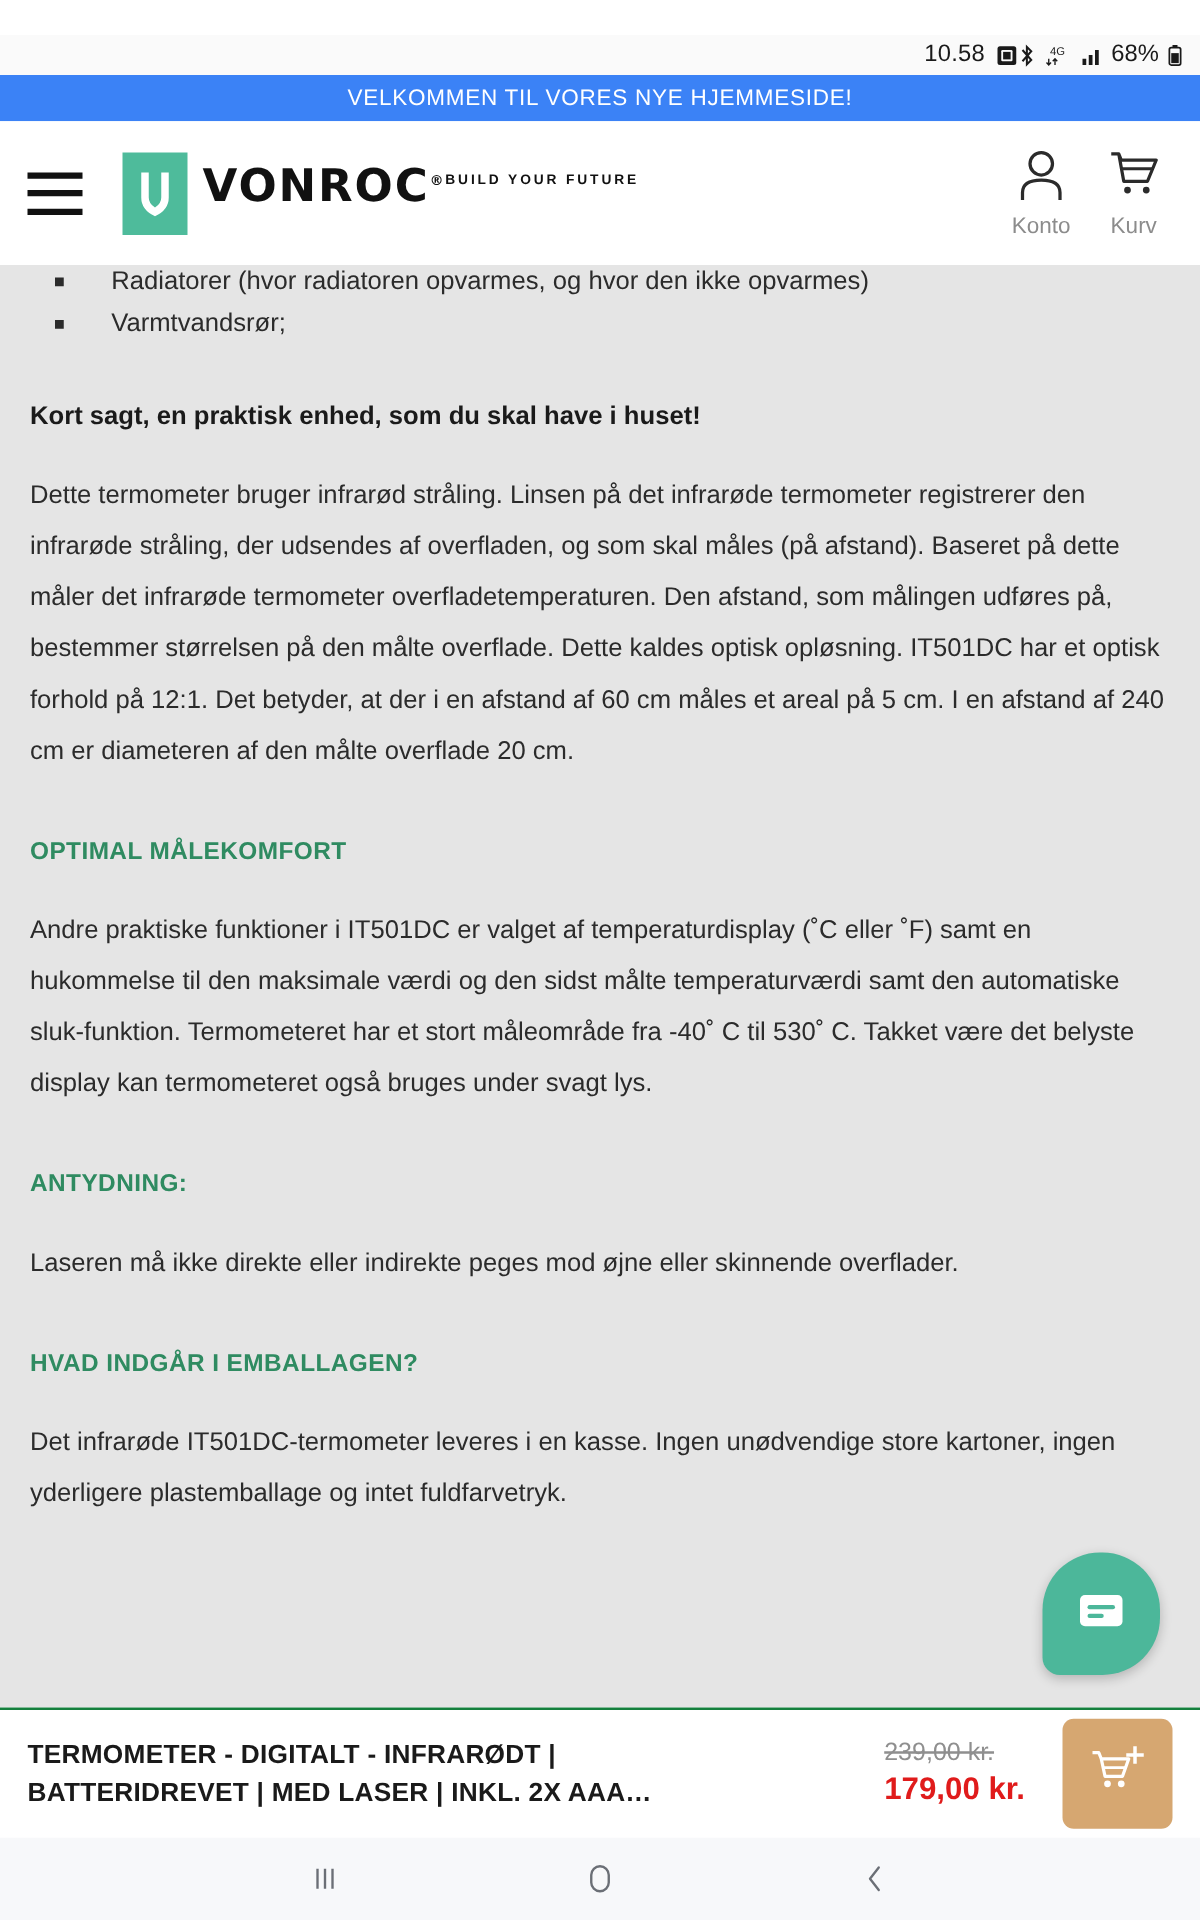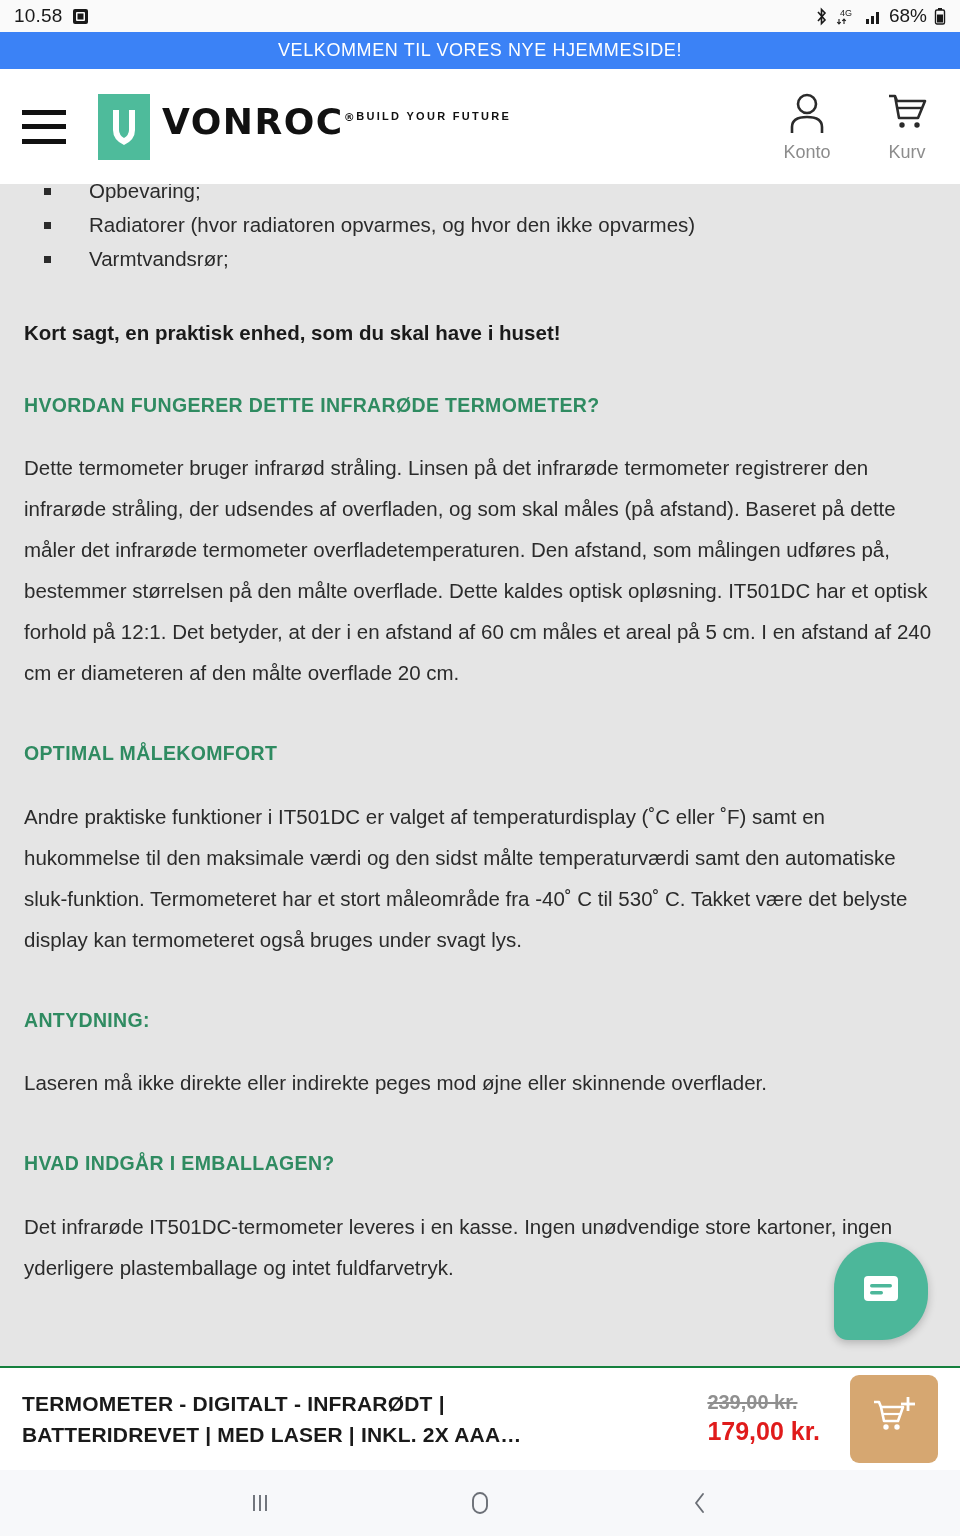--- a/index.html
+++ b/index.html
@@ -14,25 +14,26 @@
     overflow: hidden;
     position: relative;
   }
 
   
   .status-bar {
     height: 32px;
     background: #fafafa;
     display: flex;
     align-items: center;
-    justify-content: space-between;
+    justify-content: flex-end;
     padding: 0 14px;
     box-sizing: border-box;
     font-size: 19px;
     color: #1a1a1a;
+    margin-top: 28px;
   }
   .status-left {
     display: flex;
     align-items: center;
     gap: 9px;
   }
   .status-right {
     display: flex;
     align-items: center;
     gap: 7px;
@@ -118,21 +119,21 @@
     font-size: 11px;
     font-weight: bold;
     letter-spacing: 2.3px;
     color: #111111;
     margin-top: 6px;
     text-align: center;
   }
   .header-actions {
     margin-left: auto;
     display: flex;
-    gap: 38px;
+    gap: 12px;
     align-items: center;
     padding-right: 4px;
   }
   .header-action {
     display: flex;
     flex-direction: column;
     align-items: center;
     cursor: pointer;
     width: 62px;
   }
@@ -244,21 +245,20 @@
     display: flex;
     flex-direction: column;
     align-items: flex-start;
     padding-right: 30px;
   }
   .price-old {
     font-size: 20px;
     color: #8f8f8f;
     text-decoration: line-through;
     line-height: 1.3;
-    font-weight: bold;
   }
   .price-new {
     font-size: 25px;
     font-weight: bold;
     color: #e01b1b;
     line-height: 1.35;
   }
   .add-cart-btn {
     width: 88px;
     height: 88px;
@@ -393,21 +393,20 @@
   <div class="content-inner">
 
     <ul class="bullets">
       <li>Opbevaring;</li>
       <li>Radiatorer (hvor radiatoren opvarmes, og hvor den ikke opvarmes)</li>
       <li>Varmtvandsrør;</li>
     </ul>
 
     <div class="bold-line">Kort sagt, en praktisk enhed, som du skal have i huset!</div>
 
-    <h3 class="green-head">HVORDAN FUNGERER DETTE INFRARØDE TERMOMETER?</h3>
     <p class="body-text">Dette termometer bruger infrarød stråling. Linsen på det infrarøde termometer registrerer den infrarøde stråling, der udsendes af overfladen, og som skal måles (på afstand). Baseret på dette måler det infrarøde termometer overfladetemperaturen. Den afstand, som målingen udføres på, bestemmer størrelsen på den målte overflade. Dette kaldes optisk opløsning. IT501DC har et optisk forhold på 12:1. Det betyder, at der i en afstand af 60 cm måles et areal på 5 cm. I en afstand af 240 cm er diameteren af den målte overflade 20 cm.</p>
 
     <h3 class="green-head">OPTIMAL MÅLEKOMFORT</h3>
     <p class="body-text">Andre praktiske funktioner i IT501DC er valget af temperaturdisplay (˚C eller ˚F) samt en hukommelse til den maksimale værdi og den sidst målte temperaturværdi samt den automatiske sluk-funktion. Termometeret har et stort måleområde fra -40˚ C til 530˚ C. Takket være det belyste display kan termometeret også bruges under svagt lys.</p>
 
     <h3 class="green-head">ANTYDNING:</h3>
     <p class="body-text">Laseren må ikke direkte eller indirekte peges mod øjne eller skinnende overflader.</p>
 
     <h3 class="green-head">HVAD INDGÅR I EMBALLAGEN?</h3>
     <p class="body-text">Det infrarøde IT501DC-termometer leveres i en kasse. Ingen unødvendige store kartoner, ingen yderligere plastemballage og intet fuldfarvetryk.</p>

